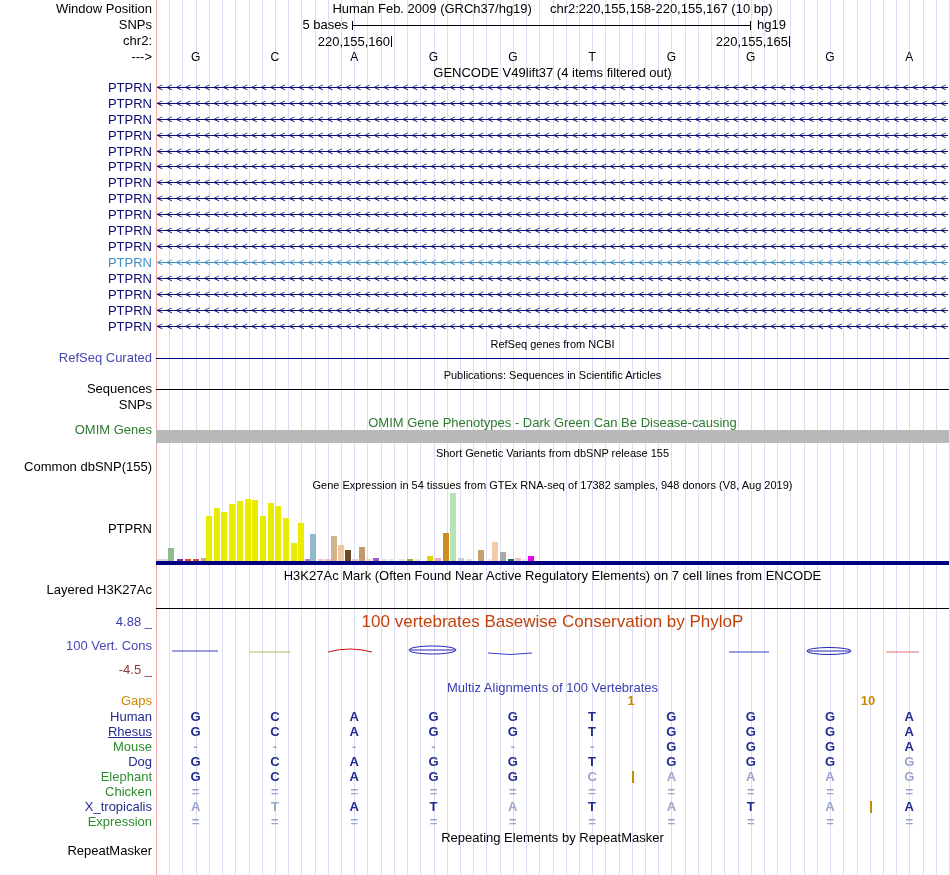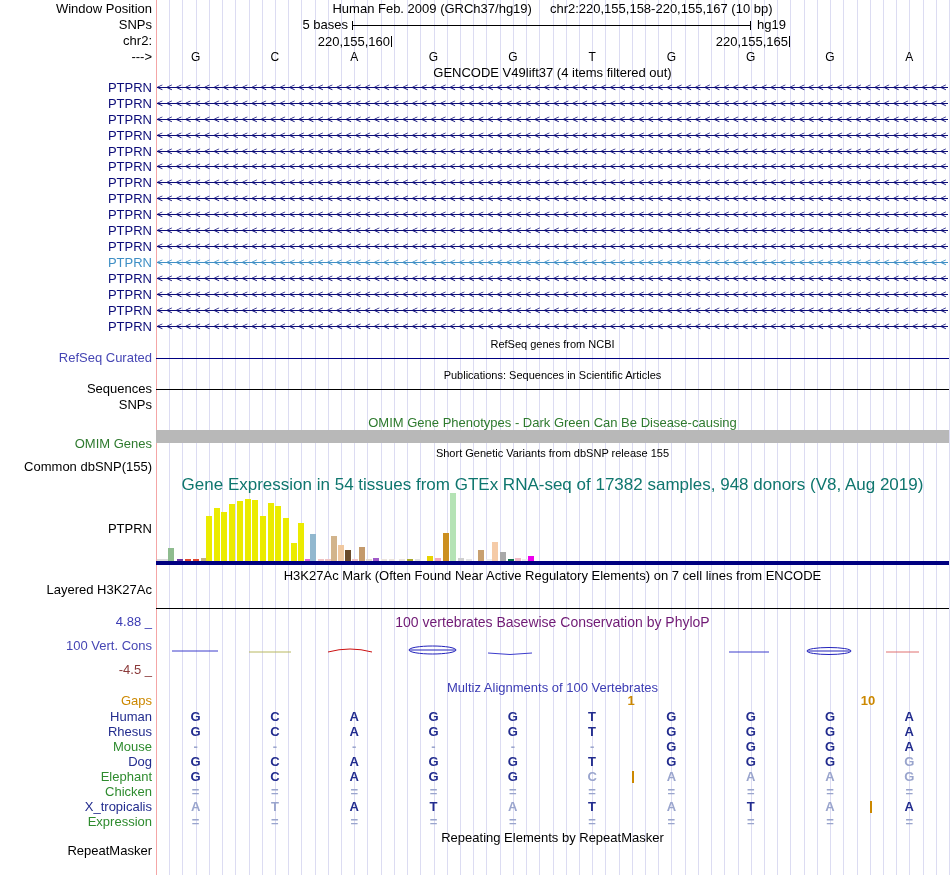--- a/index.html
+++ b/index.html
@@ -59,37 +59,37 @@
       <path d="M807 651 A22 3.5 0 1 0 851 651 A22 3.5 0 1 0 807 651 M807 651 L851 651" fill="none" stroke="#2222bb" stroke-width="1"></path>
       <path d="M886 652 L919 652" fill="none" stroke="#e07070" stroke-width="1"></path>
     </svg>
 <div class="lbl" style="top: 2px; color: rgb(0, 0, 0);">Window Position</div>
     <div class="lbl" style="top: 18px; color: rgb(0, 0, 0);">SNPs</div>
     <div class="lbl" style="top: 34px; color: rgb(0, 0, 0);">chr2:</div>
     <div class="lbl" style="top: 50px; color: rgb(0, 0, 0);">---&gt;</div>
     <div class="lbl" style="top: 351px; color: rgb(70, 70, 180);">RefSeq Curated</div>
     <div class="lbl" style="top: 382px; color: rgb(0, 0, 0);">Sequences</div>
     <div class="lbl" style="top: 398px; color: rgb(0, 0, 0);">SNPs</div>
-    <div class="lbl" style="top: 437px; color: rgb(46, 122, 46);">OMIM Genes</div>
+    <div class="lbl" style="top: 423px; color: rgb(46, 122, 46);">OMIM Genes</div>
     <div class="lbl" style="top: 460px; color: rgb(0, 0, 0);">Common dbSNP(155)</div>
     <div class="lbl" style="top: 522px; color: rgb(0, 0, 0);">PTPRN</div>
     <div class="lbl" style="top: 583px; color: rgb(0, 0, 0);">Layered H3K27Ac</div>
     <div class="lbl" style="top: 615px; color: rgb(60, 60, 180);">4.88 _</div>
     <div class="lbl" style="top: 639px; color: rgb(70, 70, 180);">100 Vert. Cons</div>
     <div class="lbl" style="top: 663px; color: rgb(139, 58, 58);">-4.5 _</div>
     <div class="lbl" style="top: 694px; color: rgb(204, 136, 0);">Gaps</div>
     <div class="lbl" style="top: 844px; color: rgb(0, 0, 0);">RepeatMasker</div>
     <div class="ttl" style="top: 66px; color: rgb(0, 0, 0); font-size: 13px;">GENCODE V49lift37 (4 items filtered out)</div>
     <div class="ttl" style="top: 337px; color: rgb(0, 0, 0); font-size: 11px;">RefSeq genes from NCBI</div>
     <div class="ttl" style="top: 368px; color: rgb(0, 0, 0); font-size: 11px;">Publications: Sequences in Scientific Articles</div>
     <div class="ttl" style="top: 416px; color: rgb(46, 122, 46); font-size: 13px;">OMIM Gene Phenotypes - Dark Green Can Be Disease-causing</div>
     <div class="ttl" style="top: 446px; color: rgb(0, 0, 0); font-size: 11px;">Short Genetic Variants from dbSNP release 155</div>
-    <div class="ttl" style="top: 478px; color: #0f766e; font-size: 17px;">Gene Expression in 54 tissues from GTEx RNA-seq of 17382 samples, 948 donors (V8, Aug 2019)</div>
+    <div class="ttl" style="top: 478px; color: #000000; font-size: 11px;">Gene Expression in 54 tissues from GTEx RNA-seq of 17382 samples, 948 donors (V8, Aug 2019)</div>
     <div class="ttl" style="top: 569px; color: rgb(0, 0, 0); font-size: 13px;">H3K27Ac Mark (Often Found Near Active Regulatory Elements) on 7 cell lines from ENCODE</div>
-    <div class="ttl" style="top: 615px; color: #701a75; font-size: 14px;">100 vertebrates Basewise Conservation by PhyloP</div>
+    <div class="ttl" style="top: 615px; color: #c2410c; font-size: 17px;">100 vertebrates Basewise Conservation by PhyloP</div>
     <div class="ttl" style="top: 681px; color: rgb(60, 60, 180); font-size: 13px;">Multiz Alignments of 100 Vertebrates</div>
     <div class="ttl" style="top: 831px; color: rgb(0, 0, 0); font-size: 13px;">Repeating Elements by RepeatMasker</div>
     <div class="hr" style="top: 358px; height: 1px; background: rgb(0, 0, 128);"></div>
     <div class="hr" style="top: 389px; height: 1px; background: rgb(0, 0, 0);"></div>
     <div class="hr" style="top: 430px; height: 13px; background: rgb(184, 184, 184);"></div>
     <div class="hr" style="top: 561px; height: 4px; background: rgb(0, 0, 128);"></div>
     <div class="hr" style="top: 608px; height: 1px; background: rgb(0, 0, 0);"></div>
     <div class="lbl" style="top: 81px; color: rgb(12, 12, 120);">PTPRN</div>
     <div class="arrows" style="top: 81px; color: rgb(12, 12, 120); background-image: linear-gradient(rgb(12, 12, 120), rgb(12, 12, 120));">&lt;&lt;&lt;&lt;&lt;&lt;&lt;&lt;&lt;&lt;&lt;&lt;&lt;&lt;&lt;&lt;&lt;&lt;&lt;&lt;&lt;&lt;&lt;&lt;&lt;&lt;&lt;&lt;&lt;&lt;&lt;&lt;&lt;&lt;&lt;&lt;&lt;&lt;&lt;&lt;&lt;&lt;&lt;&lt;&lt;&lt;&lt;&lt;&lt;&lt;&lt;&lt;&lt;&lt;&lt;&lt;&lt;&lt;&lt;&lt;&lt;&lt;&lt;&lt;&lt;&lt;&lt;&lt;&lt;&lt;&lt;&lt;&lt;&lt;&lt;&lt;&lt;&lt;&lt;&lt;&lt;&lt;&lt;&lt;&lt;&lt;&lt;&lt;&lt;&lt;</div>
     <div class="lbl" style="top: 97px; color: rgb(12, 12, 120);">PTPRN</div>
@@ -186,21 +186,21 @@
     <div class="cell" style="left: 184.6px; top: 710px; color: rgb(34, 44, 142);">G</div>
     <div class="cell" style="left: 263.9px; top: 710px; color: rgb(34, 44, 142);">C</div>
     <div class="cell" style="left: 343.2px; top: 710px; color: rgb(34, 44, 142);">A</div>
     <div class="cell" style="left: 422.5px; top: 710px; color: rgb(34, 44, 142);">G</div>
     <div class="cell" style="left: 501.8px; top: 710px; color: rgb(34, 44, 142);">G</div>
     <div class="cell" style="left: 581.1px; top: 710px; color: rgb(34, 44, 142);">T</div>
     <div class="cell" style="left: 660.4px; top: 710px; color: rgb(34, 44, 142);">G</div>
     <div class="cell" style="left: 739.7px; top: 710px; color: rgb(34, 44, 142);">G</div>
     <div class="cell" style="left: 819px; top: 710px; color: rgb(34, 44, 142);">G</div>
     <div class="cell" style="left: 898.3px; top: 710px; color: rgb(34, 44, 142);">A</div>
-    <div class="lbl" style="top: 725px; color: rgb(34, 44, 142);">Rhesus</div>
+    <div class="lbl" style="top: 725px; color: rgb(34, 44, 142); text-decoration: underline;">Rhesus</div>
     <div class="cell" style="left: 184.6px; top: 725px; color: rgb(34, 44, 142);">G</div>
     <div class="cell" style="left: 263.9px; top: 725px; color: rgb(34, 44, 142);">C</div>
     <div class="cell" style="left: 343.2px; top: 725px; color: rgb(34, 44, 142);">A</div>
     <div class="cell" style="left: 422.5px; top: 725px; color: rgb(34, 44, 142);">G</div>
     <div class="cell" style="left: 501.8px; top: 725px; color: rgb(34, 44, 142);">G</div>
     <div class="cell" style="left: 581.1px; top: 725px; color: rgb(34, 44, 142);">T</div>
     <div class="cell" style="left: 660.4px; top: 725px; color: rgb(34, 44, 142);">G</div>
     <div class="cell" style="left: 739.7px; top: 725px; color: rgb(34, 44, 142);">G</div>
     <div class="cell" style="left: 819px; top: 725px; color: rgb(34, 44, 142);">G</div>
     <div class="cell" style="left: 898.3px; top: 725px; color: rgb(34, 44, 142);">A</div>

